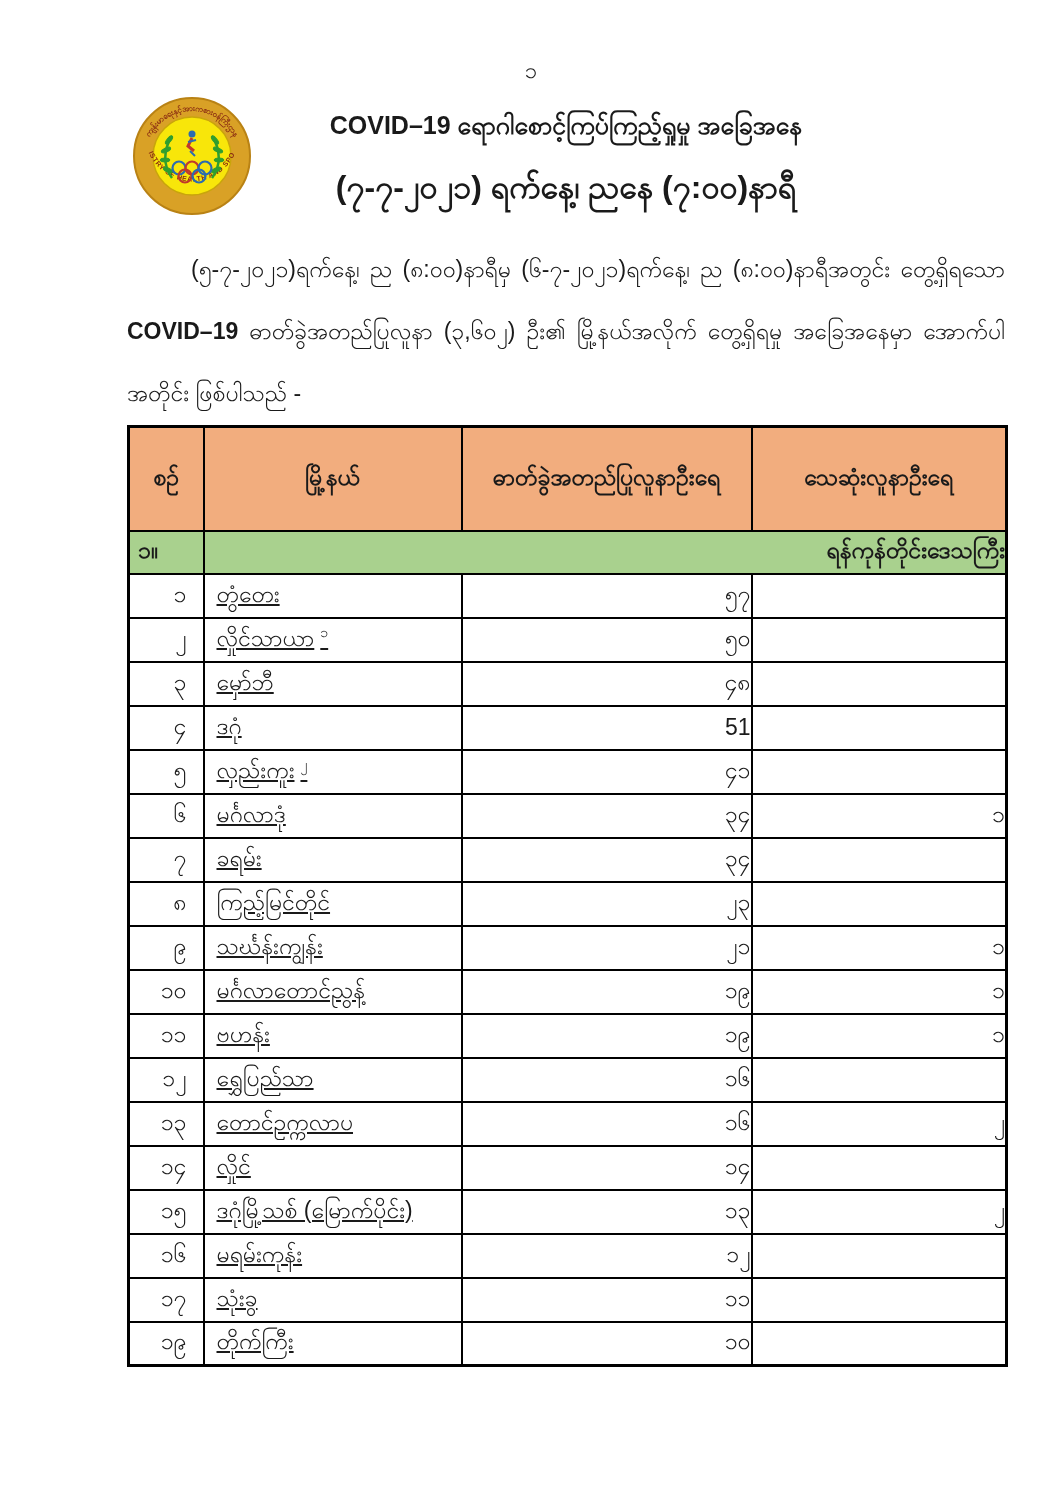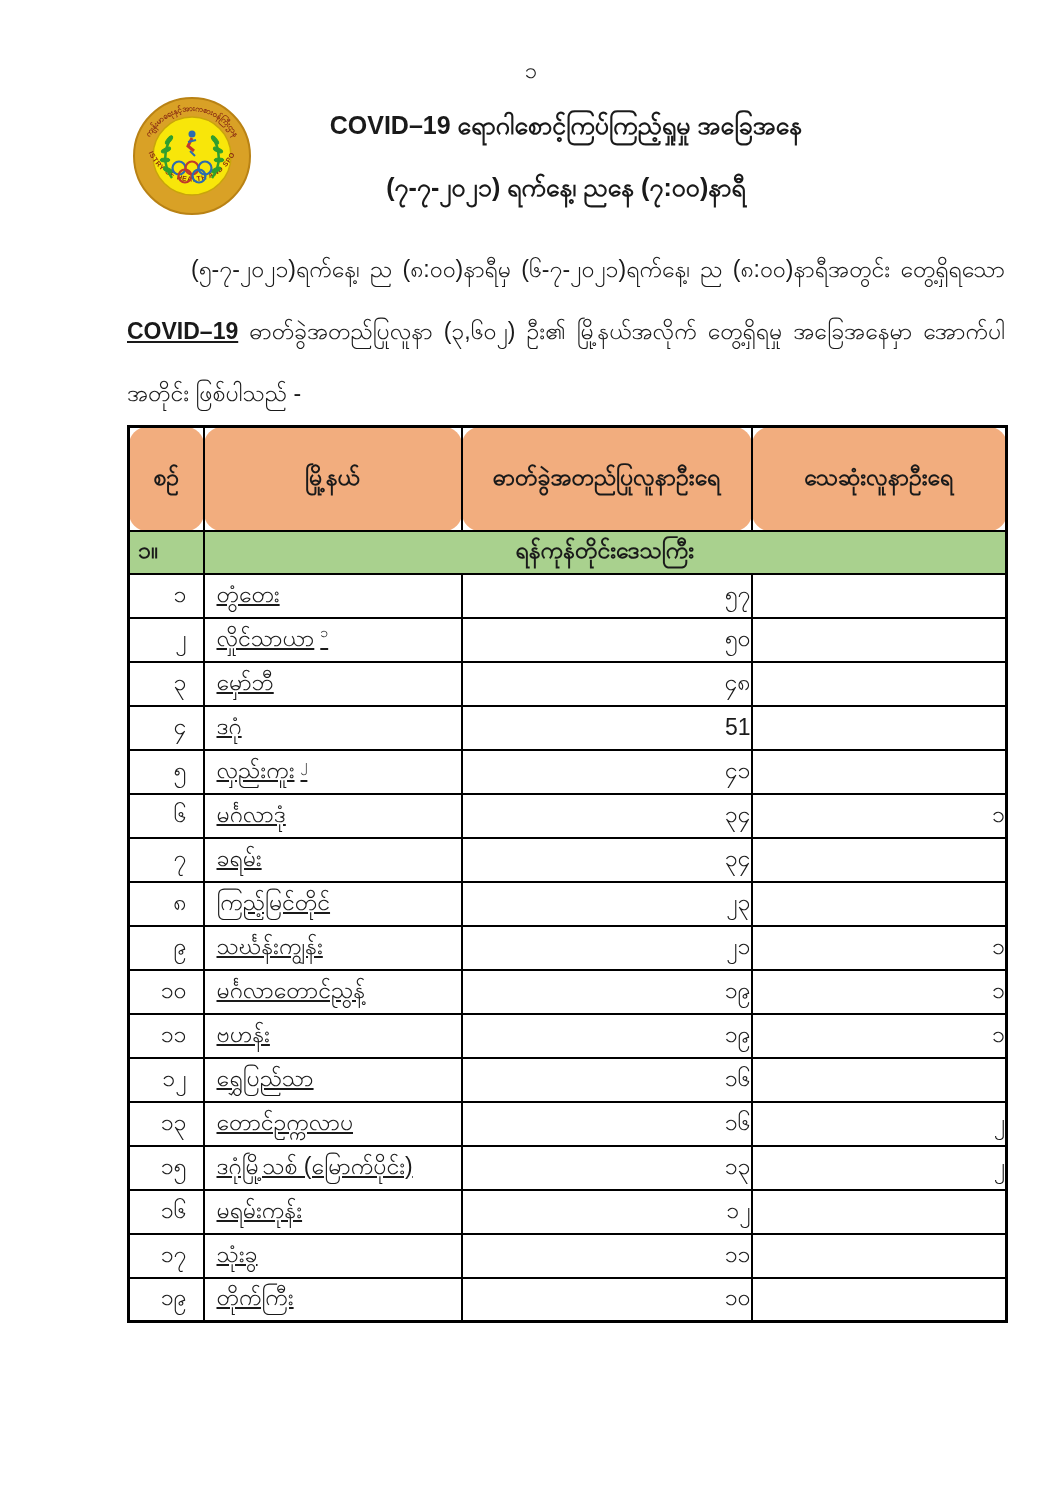--- a/index.html
+++ b/index.html
@@ -30,53 +30,52 @@
   }
   .logo{
     position:absolute;top:96px;left:132px;width:120px;height:120px;
   }
   .doc-title{
     position:absolute;top:106px;left:127px;width:878px;
     text-align:center;font-size:25px;font-weight:bold;line-height:38px;
   }
   .doc-subtitle{
     position:absolute;top:168px;left:127px;width:878px;
-    text-align:center;font-size:25px;font-weight:bold;line-height:38px;
+    text-align:center;font-size:32px;font-weight:bold;line-height:38px;
   }
   .intro{
     position:absolute;top:238px;left:127px;width:878px;
     font-size:23px;line-height:62px;text-align:justify;text-indent:64px;
   }
-  .intro b{font-weight:bold;text-decoration:underline;}
+  .intro b{font-weight:bold;}
   table.covid{
     position:absolute;top:425px;left:127px;width:878px;
     border-collapse:collapse;table-layout:fixed;
     font-size:23px;
   }
   table.covid col.c1{width:75px;}
   table.covid col.c2{width:258px;}
   table.covid col.c3{width:290px;}
   table.covid col.c4{width:255px;}
   table.covid th,table.covid td{
     border:2px solid var(--border-c);
     vertical-align:middle;
   }
   table.covid{border:3px solid var(--border-c);}
   table.covid th{
     background:var(--header-bg);
     height:104px;font-weight:bold;text-align:center;font-size:23px;
     padding:2px;
-    border-radius:18px;
   }
   tr.section-row td{
     background:var(--section-bg);
     height:43px;font-weight:bold;
   }
   tr.section-row td.sec-no{text-align:left;padding-left:8px;}
-  tr.section-row td.sec-name{text-align:center;}
+  tr.section-row td.sec-name{text-align:right;}
   tr.data-row td{height:44px;background:#ffffff;}
   td.cell-no{text-align:right;padding-right:16px;}
   td.cell-town{text-align:left;padding-left:12px;text-decoration:underline;}
   td.cell-num{text-align:right;}
   sup.fn{vertical-align:super;font-size:14px;margin-left:6px;line-height:0;}
 </style>
 </head>
 <body>
 
 <div class="page">
@@ -224,20 +223,26 @@
     <td class="cell-num">၁၆</td>
     <td class="cell-num"></td>
   </tr>
         <tr class="data-row">
     <td class="cell-no">၁၃</td>
     <td class="cell-town"><span>တောင်ဥက္ကလာပ</span></td>
     <td class="cell-num">၁၆</td>
     <td class="cell-num">၂</td>
   </tr>
         <tr class="data-row">
+    <td class="cell-no">၁၄</td>
+    <td class="cell-town"><span>လှိုင်</span></td>
+    <td class="cell-num">၁၄</td>
+    <td class="cell-num"></td>
+  </tr>
+        <tr class="data-row">
     <td class="cell-no">၁၅</td>
     <td class="cell-town"><span>ဒဂုံမြို့သစ် (မြောက်ပိုင်း)</span></td>
     <td class="cell-num">၁၃</td>
     <td class="cell-num">၂</td>
   </tr>
         <tr class="data-row">
     <td class="cell-no">၁၆</td>
     <td class="cell-town"><span>မရမ်းကုန်း</span></td>
     <td class="cell-num">၁၂</td>
     <td class="cell-num"></td>

